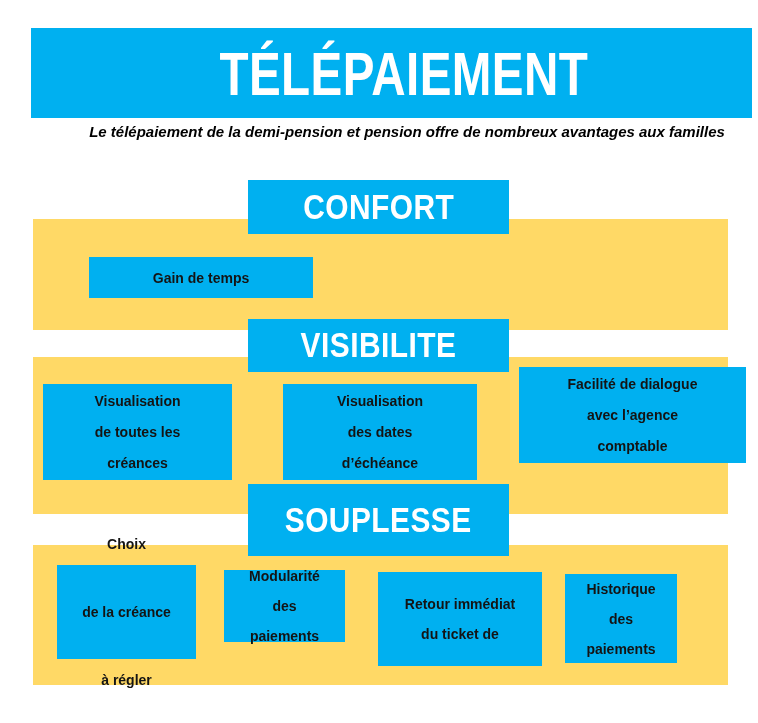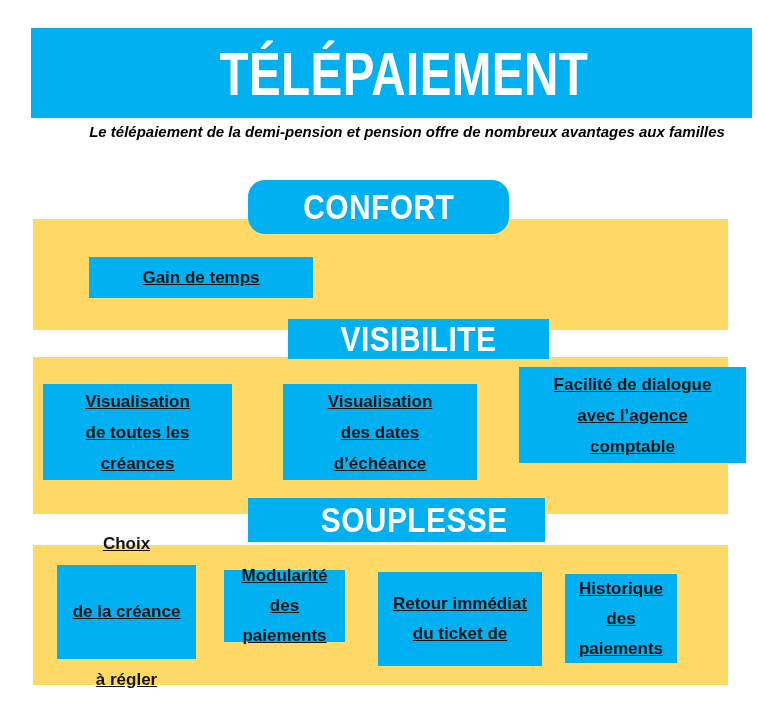--- a/index.html
+++ b/index.html
@@ -36,28 +36,28 @@
   
   .sec-head{
     position:absolute;left:248px;width:261px;height:54px;background:var(--blue);
     display:flex;align-items:center;justify-content:center;z-index:3;
   }
   .sec-head span{
     color:var(--title-text);font-size:34px;font-weight:bold;white-space:nowrap;
     transform:scale(0.88,1.02);transform-origin:center;display:inline-block;
     letter-spacing:0.5px;
   }
-  .sec-confort{top:180px;border-radius:17px;}
-  .sec-visibilite{top:319px;height:40px;margin-left:40px;}
-  .sec-souplesse{top:498px;height:44px;padding-left:36px;}
+  .sec-confort{top:180px;}
+  .sec-visibilite{top:319px;height:53px;}
+  .sec-souplesse{top:484px;height:72px;}
   
   .item{
     position:absolute;background:var(--blue);z-index:2;
     display:flex;flex-direction:column;align-items:center;justify-content:center;
-    text-align:center;color:var(--body-text);font-weight:bold;font-size:17px;text-decoration:underline;
+    text-align:center;color:var(--body-text);font-weight:bold;font-size:14px;
   }
   .item .ln{line-height:30px;white-space:nowrap;}
   .row-vis .ln{line-height:31px;}
   
   .it-gain{left:89px;top:257px;width:224px;height:41px;}
   .it-connexion{left:429px;top:257px;width:234px;height:41px;}
   
   .it-creances{left:43px;top:384px;width:189px;height:96px;}
   .it-dates{left:283px;top:384px;width:194px;height:96px;}
   .it-dialogue{left:519px;top:367px;width:227px;height:96px;}

